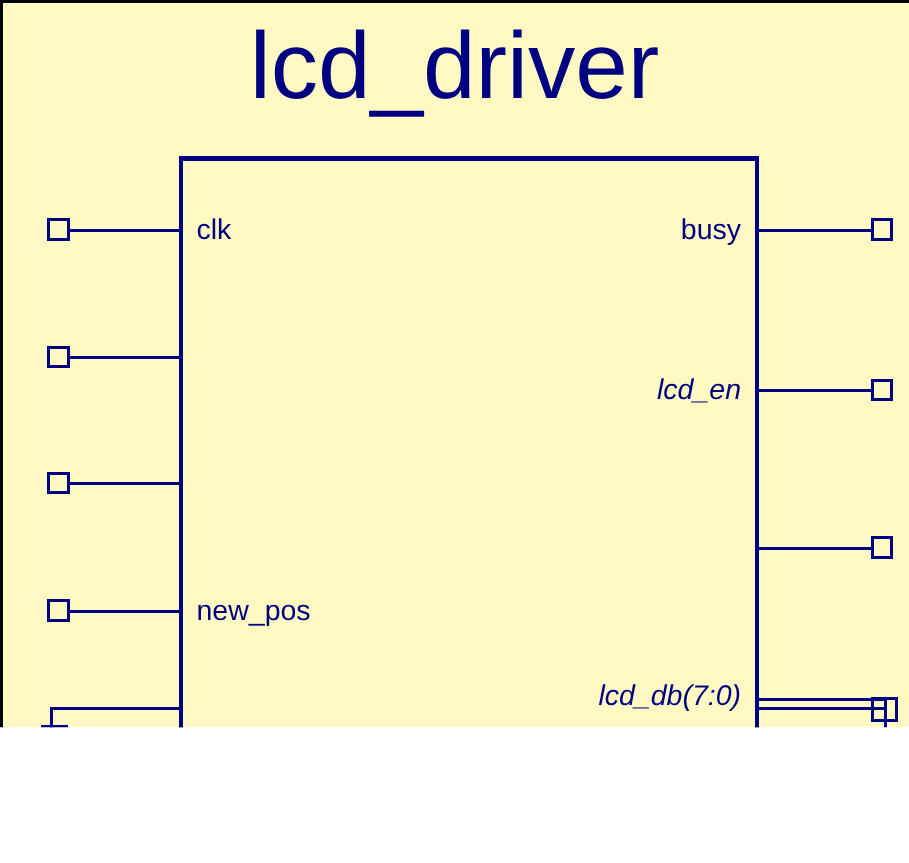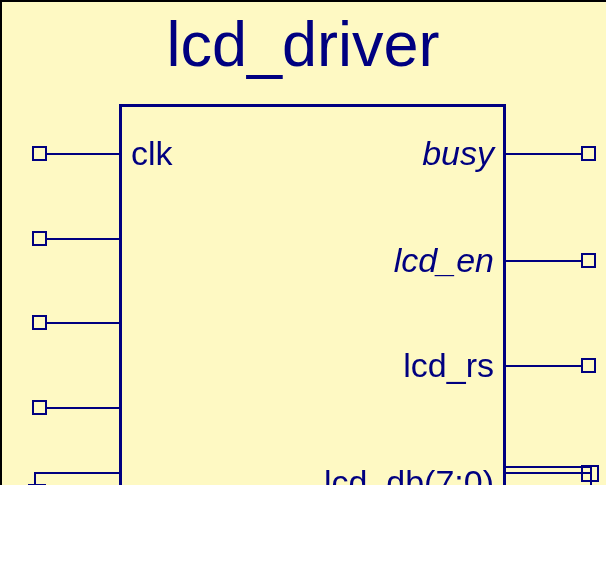--- a/index.html
+++ b/index.html
@@ -41,21 +41,21 @@
     width: 606px;
     text-align: center;
     font-size: 63px;
     line-height: 72px;
     color: #000080;
     letter-spacing: 0px;
     white-space: nowrap;
   }
   .port-label {
     position: absolute;
-    font-size: 34px;
+    font-size: 19px;
     line-height: 29px;
     color: #000080;
     white-space: nowrap;
   }
   .port-label.left {
     text-align: left;
   }
   .port-label.right {
     text-align: right;
   }
@@ -120,23 +120,23 @@
       <line x1="504" y1="472.5" x2="590" y2="472.5" stroke="#000080" stroke-width="2"></line>
       <rect x="581.5" y="465.5" width="16" height="15" fill="none" stroke="#000080" stroke-width="2"></rect>
     </g>
 
   </svg>
 
   <div class="port-label left" style="left:131px; top:139px;">clk</div>
 
 
 
+  <div class="port-label left" style="left:131px; top:393px;">new_pos</div>
 
 
-  <div class="port-label right" style="right:112px; top:139px;font-style:italic;">busy</div>
+  <div class="port-label right" style="right:112px; top:139px;">busy</div>
 
   <div class="port-label right" style="right:112px; top:246px;font-style:italic;">lcd_en</div>
 
-  <div class="port-label right" style="right:112px; top:351px;">lcd_rs</div>
 
-  <div class="port-label right" style="right:112px; top:468px;">lcd_db(7:0)</div>
+  <div class="port-label right" style="right:112px; top:450px;font-style:italic;">lcd_db(7:0)</div>
 
 </div>
 
 </body></html>

